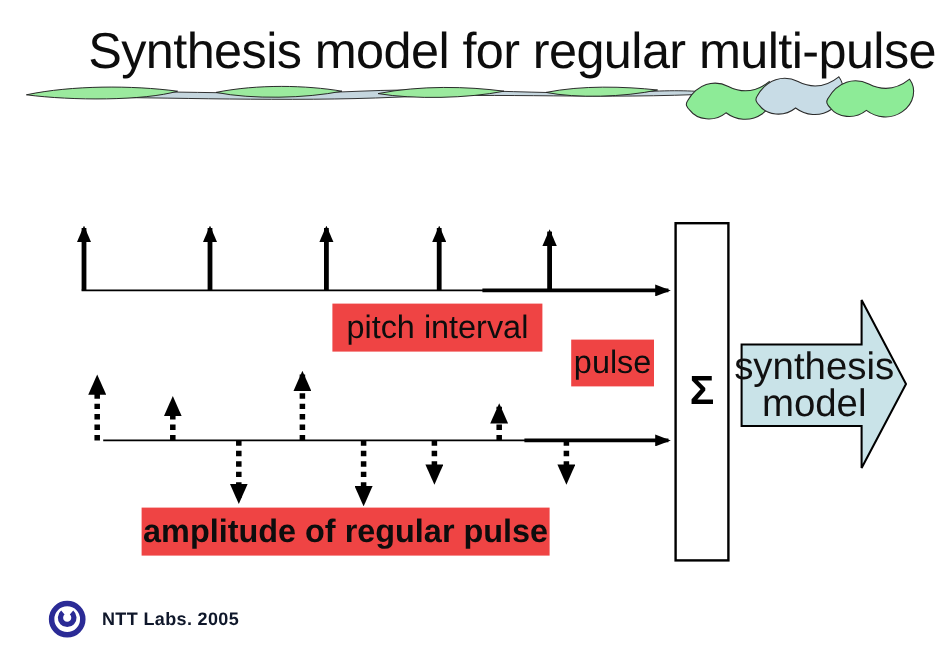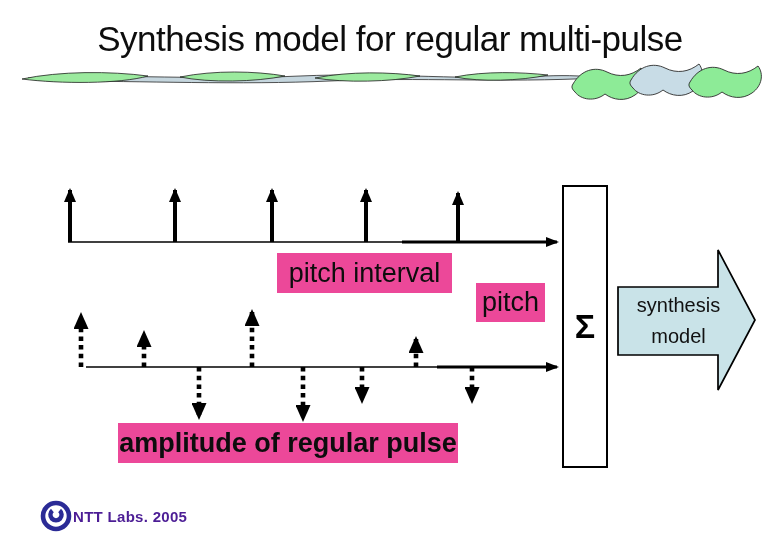--- a/index.html
+++ b/index.html
@@ -1,49 +1,49 @@
 <!DOCTYPE html>
 <html><head>
 <meta charset="utf-8">
 <style>
   html,body{margin:0;padding:0;background:#ffffff;}
   #slide{
     position:relative;width:780px;height:540px;background:#ffffff;overflow:hidden;
     font-family:"Liberation Sans",sans-serif;color:#0a0a0a;
   }
   #page-title{
-    position:absolute;top:19px;left:0;right:0;text-align:center;
-    font-size:35px;letter-spacing:-0.5px;color:#0d0d0d;white-space:nowrap;
+    position:absolute;top:19px;left:0;right:0;text-align:right;
+    font-size:42px;letter-spacing:-0.5px;color:#0d0d0d;white-space:nowrap;
   }
   .swoosh{position:absolute;left:0;top:62px;width:780px;height:52px;}
   #diagram-svg{position:absolute;left:0;top:0;width:780px;height:540px;}
   .axis{stroke:#000;stroke-width:1.6;fill:none;}
   .axis-thick{stroke:#000;stroke-width:3;fill:none;}
   .pulse{stroke:#000;stroke-width:4;fill:none;}
   .pulse.dashed{stroke-width:4.6;stroke-dasharray:4.5 4.2;}
   .tag{
-    position:absolute;background:#ec4899;color:#0d0d0d;
+    position:absolute;background:#ef4444;color:#0d0d0d;
     display:flex;align-items:center;justify-content:center;
     font-size:27px;white-space:nowrap;
   }
   #pitch-label{left:277px;top:253px;width:175px;height:40px;}
   #gain-label{left:476px;top:283px;width:69px;height:39px;}
   #amplitude-label{left:118px;top:423px;width:340px;height:40px;font-weight:bold;}
   #sum-box{
     position:absolute;left:562px;top:185px;width:46px;height:283px;
     background:#ffffff;border:2px solid #000;box-sizing:border-box;
     display:flex;align-items:center;justify-content:center;
   }
   #sum-symbol{font-size:34px;font-weight:bold;color:#000;}
   #filter-label{
     position:absolute;left:601px;top:290px;width:155px;text-align:center;
-    font-size:20px;line-height:31px;color:#111;
+    font-size:32px;line-height:31px;color:#111;
   }
   #footer{position:absolute;left:39px;top:498px;height:36px;display:flex;align-items:center;}
-  #footer-text{font-size:15px;font-weight:bold;color:#4c1d95;letter-spacing:0.3px;}
+  #footer-text{margin-left:12px;font-size:15px;font-weight:bold;color:#0f172a;letter-spacing:0.3px;}
 </style>
 </head>
 <body>
 
 <div id="slide">
 
   <div id="page-title">Synthesis model for regular multi-pulse</div>
 
   <svg class="swoosh" viewBox="0 0 780 52">
     <defs>
@@ -87,21 +87,21 @@
         <line x1="252" y1="367" x2="252" y2="312" class="pulse dashed" marker-end="url(#m-dash)"></line>
         <line x1="303" y1="367" x2="303" y2="419" class="pulse dashed" marker-end="url(#m-dash)"></line>
         <line x1="362" y1="367" x2="362" y2="401" class="pulse dashed" marker-end="url(#m-dash)"></line>
         <line x1="416" y1="367" x2="416" y2="339" class="pulse dashed" marker-end="url(#m-dash)"></line>
         <line x1="472" y1="367" x2="472" y2="401" class="pulse dashed" marker-end="url(#m-dash)"></line>
       </g>
     <polygon points="618,287 718,287 718,250 755,320 718,390 718,355 618,355" fill="#c9e3e8" stroke="#000" stroke-width="1.7"></polygon>
   </svg>
 
   <div class="tag" id="pitch-label">pitch interval</div>
-  <div class="tag" id="gain-label">pitch</div>
+  <div class="tag" id="gain-label">pulse</div>
   <div class="tag" id="amplitude-label">amplitude of regular pulse</div>
 
   <div id="sum-box">
     <span id="sum-symbol">Σ</span>
   </div>
 
   <div id="filter-label">
     <span>synthesis</span><br>
     <span>model</span>
   </div>

